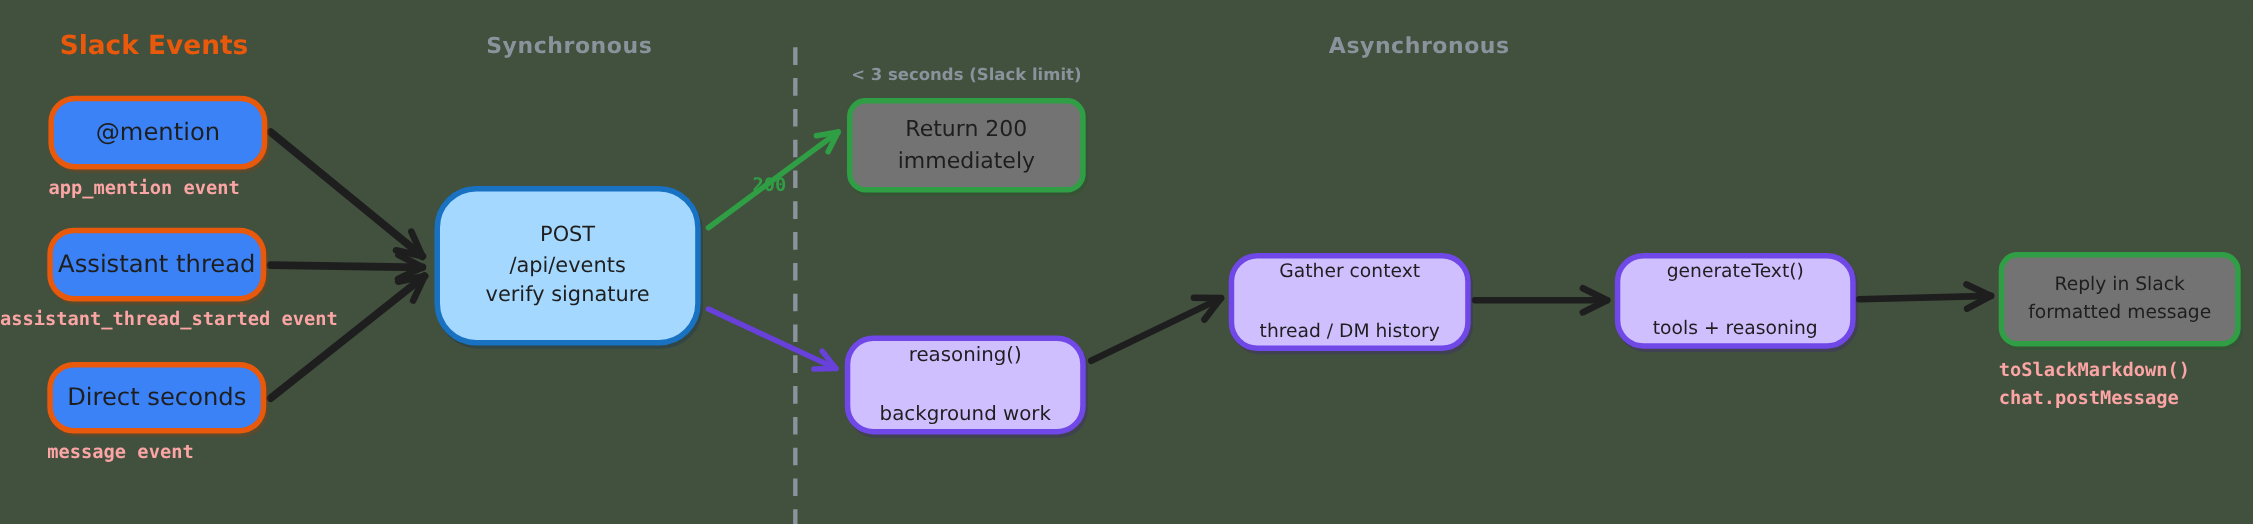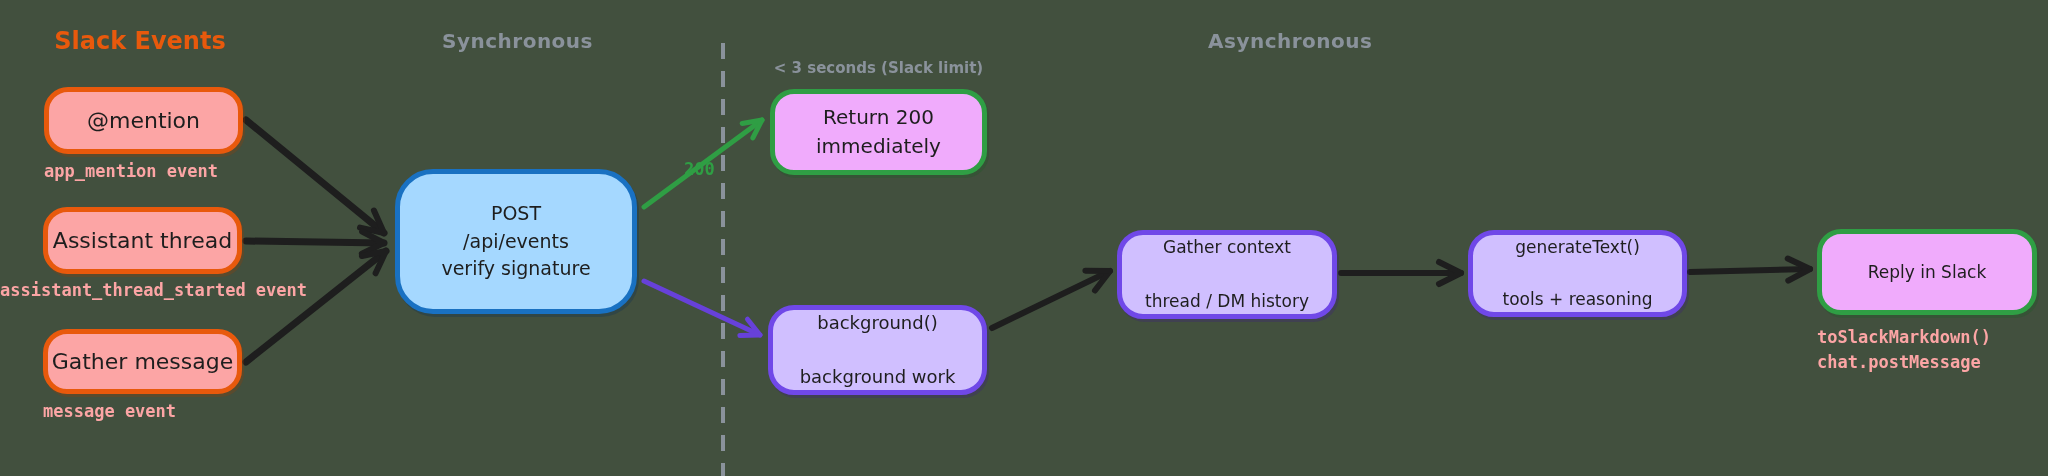--- a/index.html
+++ b/index.html
@@ -44,26 +44,26 @@
     flex-direction: column;
     align-items: center;
     justify-content: center;
     text-align: center;
     border: 5px solid;
     border-radius: 24px;
     color: #1e1e1e;
     line-height: 1.45;
   }
   .node span { display: block; white-space: nowrap; }
-  .node--yellow { background: #fca5a5; border-color: #e8590c; font-size: 22px;
+  .node--yellow { background: #3b82f6; border-color: #e8590c; font-size: 22px;
     box-shadow: 2px 3px 0 rgba(160,60,0,0.25); }
   .node--blue   { background: #a5d8ff; border-color: #1971c2; border-radius: 38px; font-size: 19px;
     box-shadow: 2px 3px 0 rgba(0,40,90,0.25); }
-  .node--green  { background: #f0abfc; border-color: #2f9e44; font-size: 20px;
-    box-shadow: 2px 3px 0 rgba(20,90,30,0.25); }
+  .node--green  { background: #737373; border-color: #2f9e44; font-size: 20px;
+    box-shadow: 2px 3px 0 rgba(20,90,30,0.25); border-radius: 17px; }
   .node--purple { background: #d0bfff; border-color: #7048e8; border-radius: 26px; font-size: 17px;
     box-shadow: 2px 3px 0 rgba(60,20,140,0.25); justify-content: space-between; }
   .code-label {
     position: absolute;
     font-family: "DejaVu Sans Mono", monospace;
     font-weight: bold;
     font-size: 17px;
     color: #fca5a5;
     text-align: left;
     line-height: 1.45;
@@ -126,54 +126,55 @@
     <span>@mention</span>
   </div>
   <div class="code-label" style="left:44px; top:142px; width:199px;">app_mention event</div>
 
   <div class="node node--yellow" style="left:43px; top:190px; width:199px; height:67px;border-radius:24px;">
     <span>Assistant thread</span>
   </div>
   <div class="code-label" style="left:0px; top:261px; width:290px;">assistant_thread_started event</div>
 
   <div class="node node--yellow" style="left:43px; top:312px; width:199px; height:65px;">
-    <span>Gather message</span>
+    <span>Direct seconds</span>
   </div>
   <div class="code-label" style="left:43px; top:382px; width:199px;">message event</div>
 
   <div class="node node--blue" style="left:395px; top:152px; width:242px; height:145px;text-align:center;">
     <span>POST</span>
     <span>/api/events</span>
     <span>verify signature</span>
   </div>
 
   <div class="edge-label" style="left:684px; top:142px;">200</div>
 
   <div class="note" style="left:770px; top:42px; width:217px;">&lt; 3 seconds (Slack limit)</div>
   <div class="node node--green" style="left:770px; top:72px; width:217px; height:86px;">
     <span>Return 200</span>
     <span>immediately</span>
   </div>
 
   <div class="node node--purple" style="left:768px; top:288px; width:219px; height:90px; font-size:18px;">
-    <span>background()</span>
+    <span>reasoning()</span>
     <span>background work</span>
   </div>
 
   <div class="node node--purple" style="left:1117px; top:213px; width:220px; height:89px;">
     <span>Gather context</span>
     <span>thread / DM history</span>
   </div>
 
   <div class="node node--purple" style="left:1468px; top:213px; width:219px; height:87px;">
     <span>generateText()</span>
     <span>tools + reasoning</span>
   </div>
 
   <div class="node node--green" style="left:1817px; top:212px; width:220px; height:86px; font-size:17px;">
     <span>Reply in Slack</span>
+    <span>formatted message</span>
   </div>
   <div class="code-label" style="left:1817px; top:308px; width:220px;">
     <span style="display:block">toSlackMarkdown()</span>
     <span style="display:block">chat.postMessage</span>
   </div>
 
 </div>
 
 </body></html>

